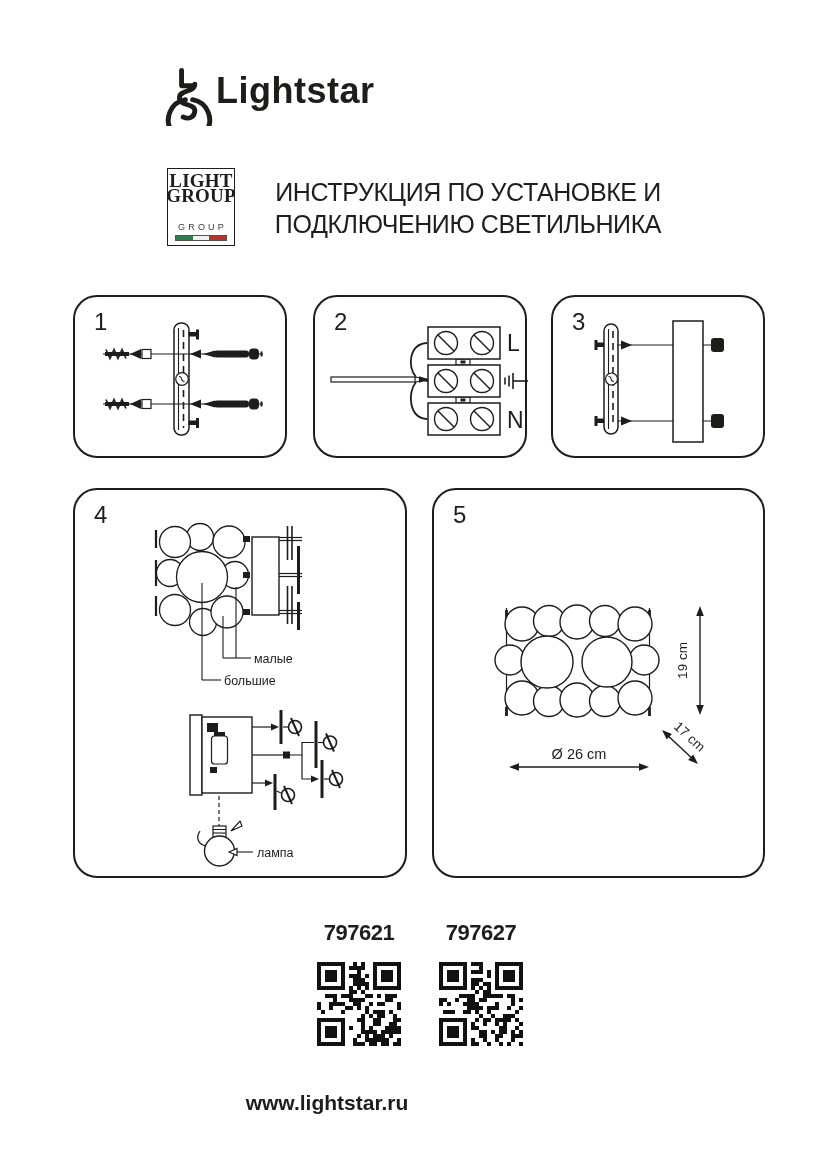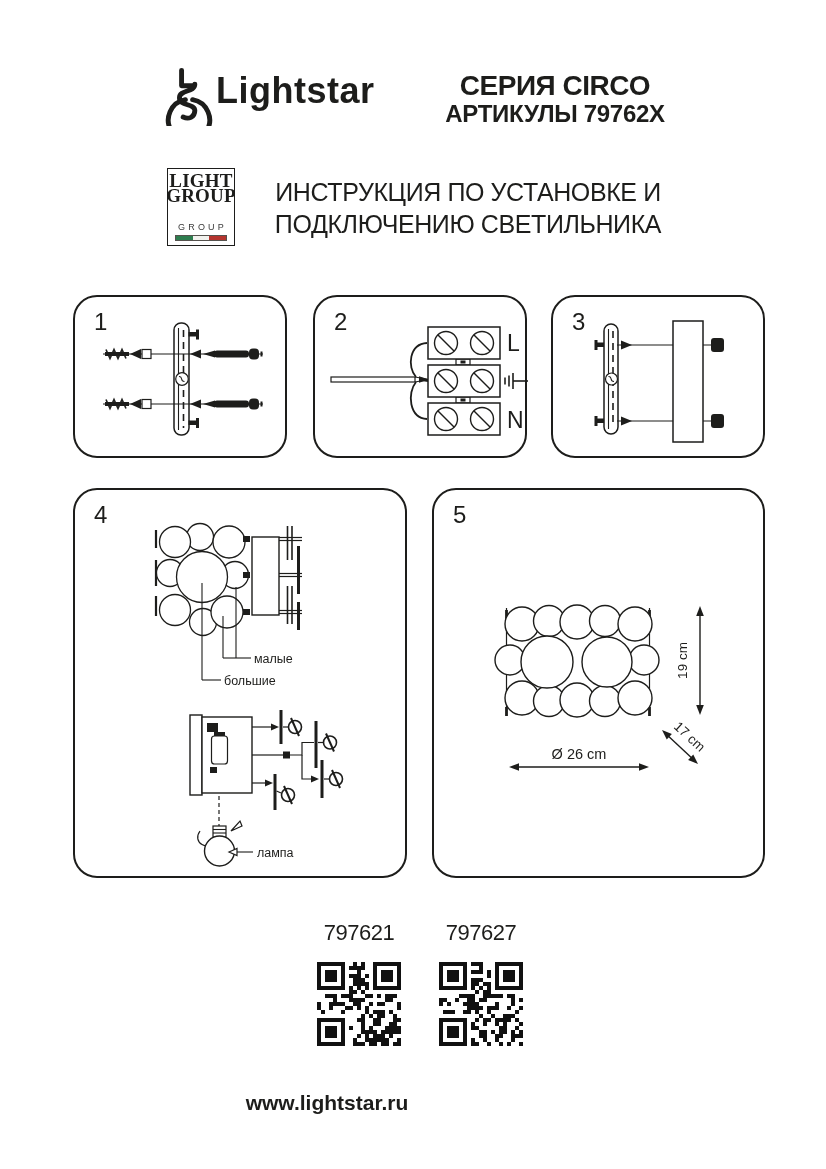--- a/index.html
+++ b/index.html
@@ -45,41 +45,37 @@
   .stepbox svg{position:absolute;left:0;top:0;}
   svg{stroke-linecap:butt;}
   svg text{fill:var(--ink);font-family:"Liberation Sans","DejaVu Sans",sans-serif;}
   .lbl{font-size:12.5px;}
   .term-lbl{font-size:23px;}
   .dim-lbl{font-size:13.5px;}
   .dim-lbl-big{font-size:14.5px;}
   
   .product{position:absolute;top:920px;width:88px;text-align:center;}
   .p1{left:315px;} .p2{left:437px;}
-  .product .code{font-size:22px;font-weight:400;letter-spacing:-.5px;text-align:center;}
+  .product .code{font-size:22px;font-weight:700;letter-spacing:-.5px;text-align:center;}
   .product .qr{margin-top:14px;width:88px;height:88px;background:#fff;}
   
   .footer{left:0;top:1091px;width:654px;text-align:center;font-size:21px;font-weight:700;}
 </style>
 </head>
 <body>
 
 <div class="page">
 
   <svg class="abs" style="left:163px;top:56px" width="52" height="70" viewBox="0 0 48 66" fill="none" stroke="#1d1d1b">
     <path d="M 20.6,41.2 A 19.5 19.5 0 1 0 27.4,41.2" stroke-width="4.6" stroke-linecap="round"></path>
     <path d="M 17,13.5 L 17,28 L 27.5,28" stroke-width="4.6" stroke-linecap="round" stroke-linejoin="round"></path>
     <path d="M 29.5,26.5 C 29.5,34.5 15,31.5 15,39.5 C 15,47.5 29.5,44.5 29.5,51.5 C 29.5,58 23.5,60 18.5,57.5" stroke-width="4.6" stroke-linecap="round"></path>
   </svg>
   <div class="abs brand-text">Lightstar</div>
 
-  <div class="abs series-block">
-    <div class="series-line">СЕРИЯ CIRCO</div>
-    <div class="articles-line">АРТИКУЛЫ 79762X</div>
-  </div>
 
   <div class="abs badge">
     <div class="w1">LIGHT</div>
     <div class="w2">GROUP</div>
     <div class="w3">GROUP</div>
     <div class="flag">
       <span class="g"></span>
         <span class="w"></span>
         <span class="r"></span>
     </div>

